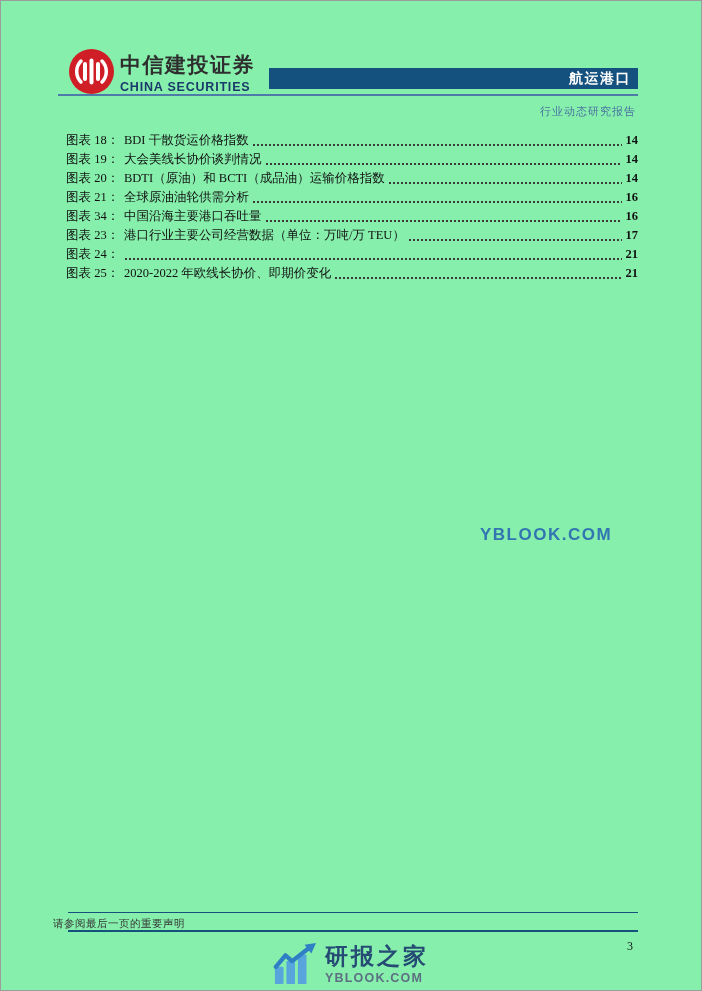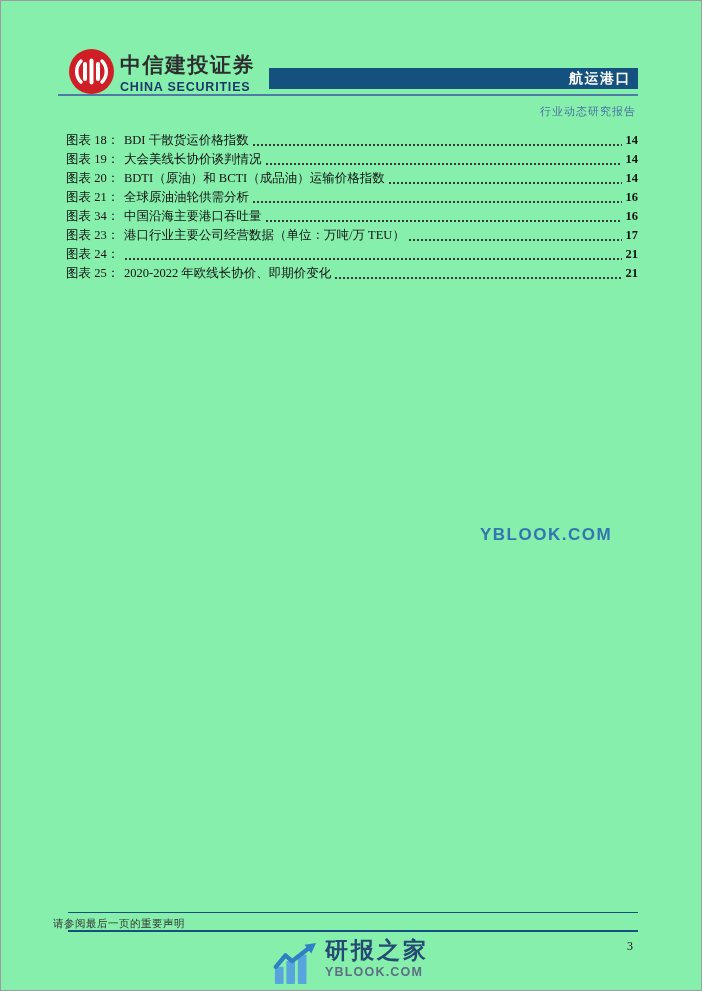--- a/index.html
+++ b/index.html
@@ -35,21 +35,21 @@
   .watermark{
     position:absolute;left:479px;top:524px;font-size:17px;font-weight:bold;
     color:#2b6bb2;opacity:0.92;letter-spacing:1.5px;
     font-family:"Liberation Sans","DejaVu Sans",sans-serif;
   }
   
   .foot-line-thin{position:absolute;left:67px;top:911px;width:570px;height:1px;background:#16517e;}
   .disclaimer{position:absolute;left:52px;top:916px;font-size:10.5px;color:#333;letter-spacing:0.5px;}
   .foot-line-thick{position:absolute;left:67px;top:929px;width:570px;height:2px;background:#16517e;}
   .page-num{position:absolute;right:68px;top:938px;font-size:12px;color:#111;}
-  .brand{position:absolute;left:50%;top:937px;transform:translateX(-50%);display:flex;align-items:flex-start;gap:8px;}
+  .brand{position:absolute;left:50%;top:937px;transform:translateX(-50%);display:flex;align-items:flex-end;gap:8px;}
   .brand-icon{width:44px;height:44px;margin-top:3px;}
   .brand-cn{font-size:23px;font-weight:bold;color:#254a73;letter-spacing:3px;line-height:1.1;font-family:"Liberation Sans","DejaVu Sans",sans-serif;}
   .brand-en{margin-top:2px;font-size:12.5px;font-weight:bold;color:#5d6f82;letter-spacing:1.2px;font-family:"Liberation Sans","DejaVu Sans",sans-serif;}
 </style>
 </head>
 <body>
 
 <div class="page">
 
   <svg class="logo-circle" viewBox="0 0 45 45" aria-hidden="true">

